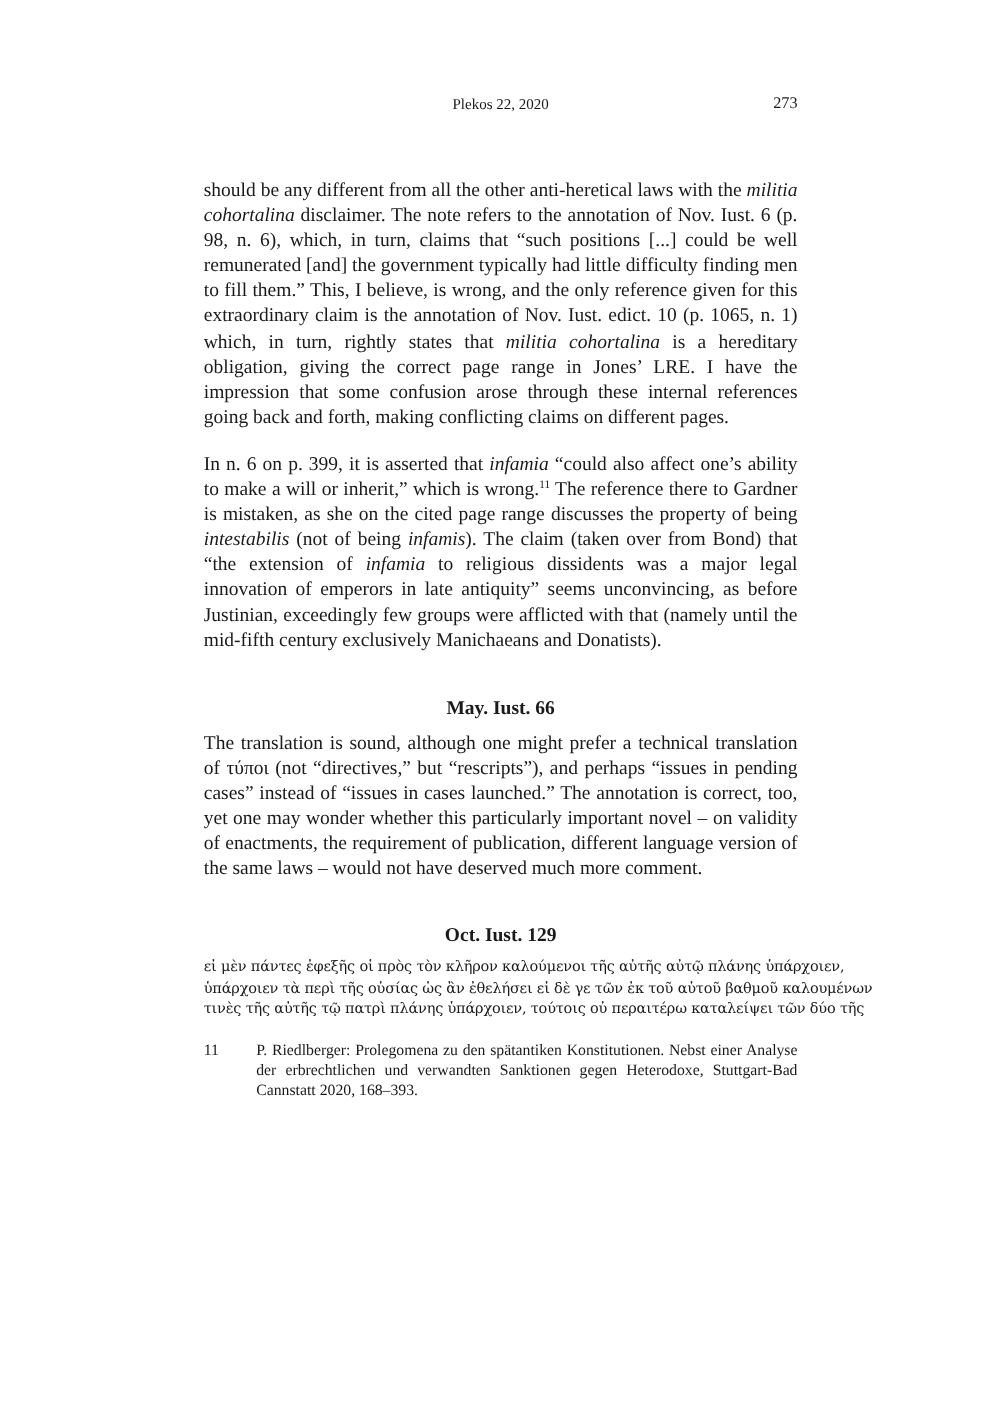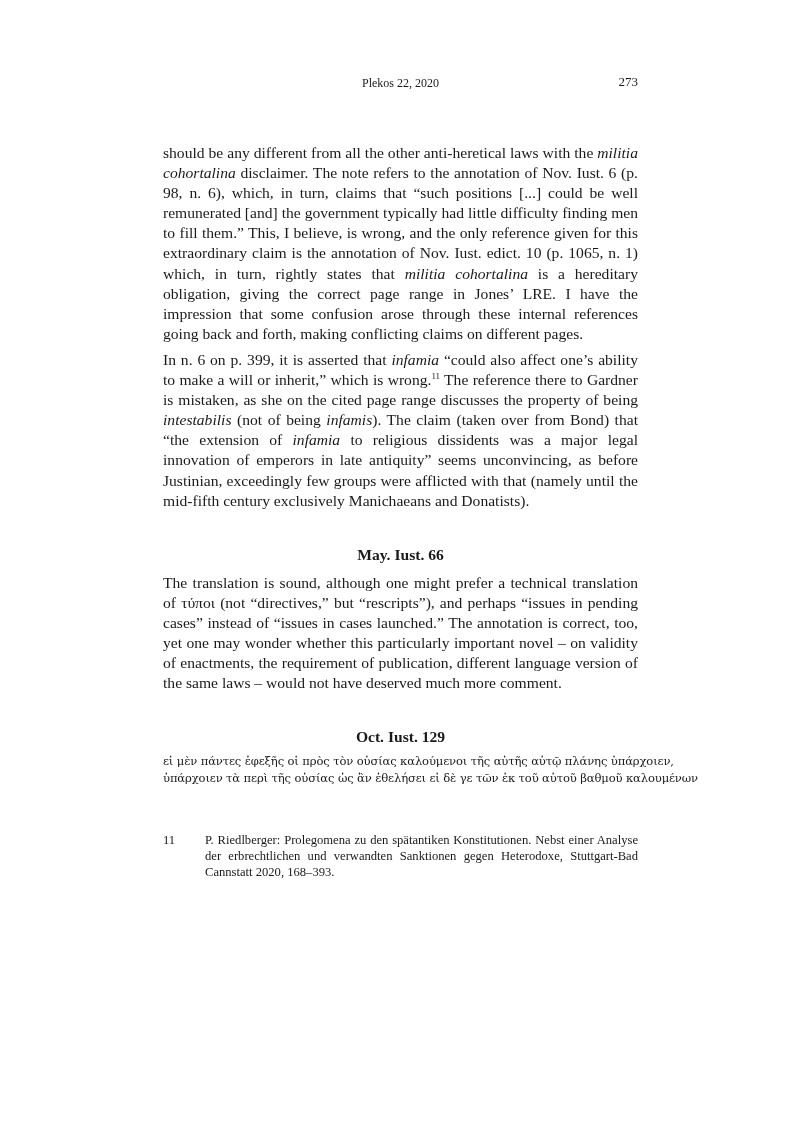--- a/index.html
+++ b/index.html
@@ -4,21 +4,21 @@
 <style>
   html, body { margin: 0; padding: 0; background: #ffffff; }
   body { width: 799px; height: 1131px; position: relative; overflow: hidden;
          font-family: "Liberation Serif", "DejaVu Serif", serif; color: #1a1a1a; }
   .page { position: absolute; left: 0; top: 0; width: 663px; height: 1131px; }
   .running-head { position: absolute; top: 76px; left: 163px; width: 475px; height: 18px; font-size: 12px; }
   .running-head .journal { position: absolute; left: 0; width: 100%; text-align: center; top: 0; }
   .running-head .pageno { position: absolute; right: 0; top: -2px; font-size: 13px; margin-left: 34px; }
   .body { position: absolute; left: 163px; top: 143px; width: 475px; }
   p { margin: 0; font-size: 15.6px; line-height: 20.1px; text-align: justify; hyphens: manual; }
-  p + p { margin-top: 6px; }
+  p + p { margin-top: 18px; }
   em { font-style: italic; }
   sup { font-size: 9px; line-height: 0; vertical-align: 6px; }
   h2 { margin: 0; font-size: 15.6px; font-weight: bold; text-align: center; line-height: 20px; }
   .sec66 { margin-top: 34px; }
   .sec66 h2 { margin-bottom: 8px; }
   .sec129 { margin-top: 34px; }
   .sec129 h2 { margin-bottom: 6px; }
   .greek { font-size: 11.6px; line-height: 16.5px; text-align: justify; font-family: "DejaVu Serif", serif; letter-spacing: -0.15px; }
   .greek div { white-space: nowrap; text-align: justify; text-align-last: justify; }
   .footnote { position: absolute; left: 163px; top: 832px; width: 475px; font-size: 12.6px; line-height: 16.2px; }
@@ -44,22 +44,23 @@
     </p>
 
     <div class="sec66">
       <h2>May. Iust. 66</h2>
       <p>The translation is sound, although one might prefer a technical translation of τύποι (not “directives,” but “rescripts”), and perhaps “issues in pending cases” instead of “issues in cases launched.” The annotation is correct, too, yet one may wonder whether this particularly important novel – on validity of enactments, the requirement of publication, different language version of the same laws – would not have deserved much more comment.</p>
     </div>
 
     <div class="sec129">
       <h2>Oct. Iust. 129</h2>
       <div class="greek">
-        <div>εἰ μὲν πάντες ἐφεξῆς οἱ πρὸς τὸν οὐσίας καλούμενοι τῆς αὐτῆς αὐτῷ πλάνης ὑπάρχοιεν,</div>
+        <div>εἰ μὲν πάντες ἐφεξῆς οἱ πρὸς τὸν κλῆρον καλούμενοι τῆς αὐτῆς αὐτῷ πλάνης ὑπάρχοιεν,</div>
         <div>ὑπάρχοιεν τὰ περὶ τῆς οὐσίας ὡς ἂν ἐθελήσει εἰ δὲ γε τῶν ἐκ τοῦ αὐτοῦ βαθμοῦ καλουμένων</div>
+        <div>τινὲς τῆς αὐτῆς τῷ πατρὶ πλάνης ὑπάρχοιεν, τούτοις οὐ περαιτέρω καταλείψει τῶν δύο τῆς</div>
       </div>
     </div>
   </div>
 
   <div class="footnote">
     <span class="num">11</span>
     <div class="text">P. Riedlberger: Prolegomena zu den spätantiken Konstitutionen. Nebst einer Ana­lyse der erbrechtlichen und verwandten Sanktionen gegen Heterodoxe, Stuttgart-Bad Cannstatt 2020, 168–393.</div>
   </div>
 
 </div>

